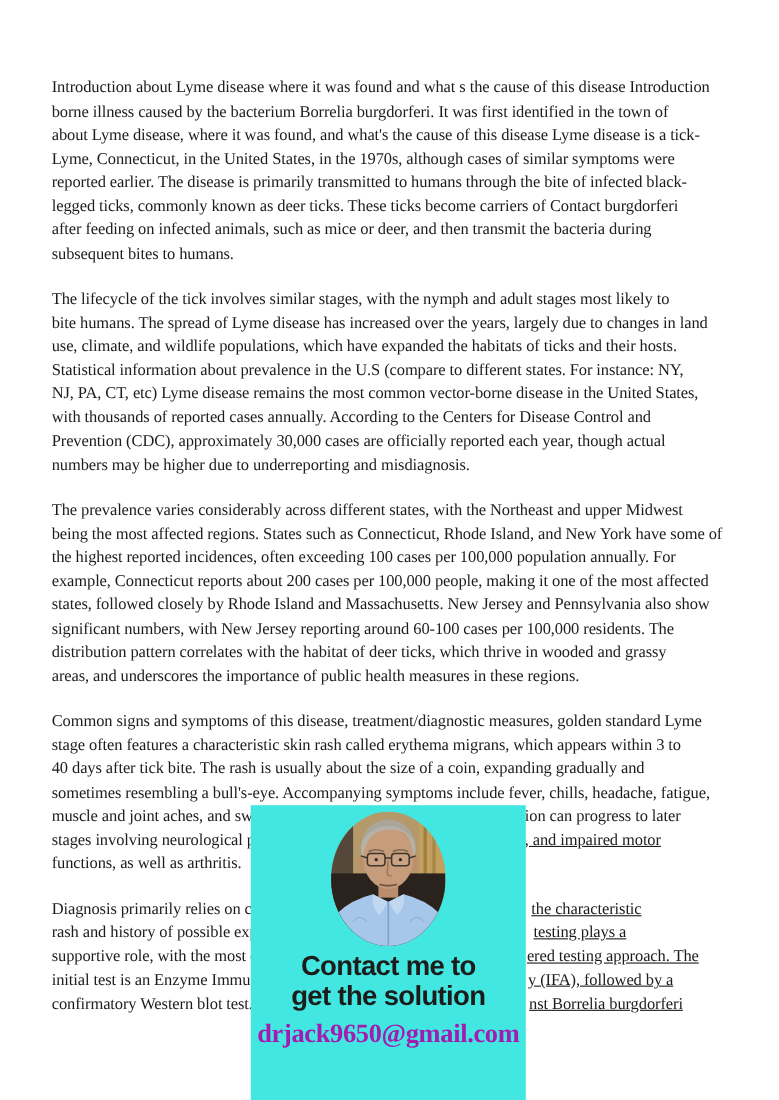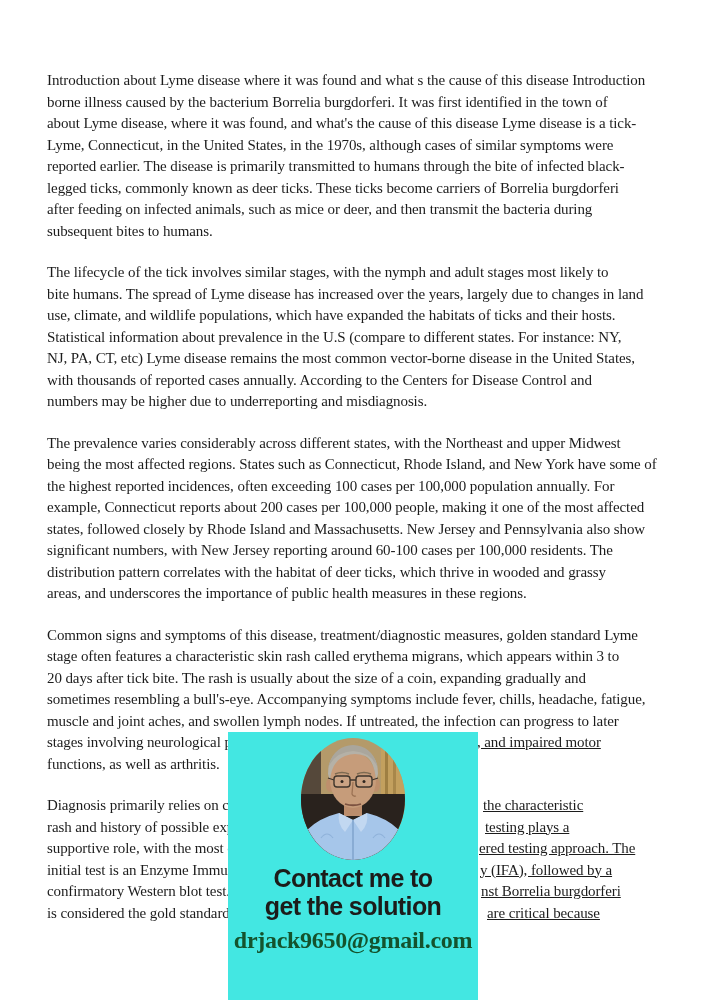--- a/index.html
+++ b/index.html
@@ -49,72 +49,72 @@
     letter-spacing: -0.6px;
     color: #1c1c1a;
   }
   .overlay-email {
     margin-top: 6px;
     font-family: "Liberation Serif", serif;
     font-weight: 700;
     font-size: 24px;
     line-height: 28px;
     letter-spacing: -0.3px;
-    color: #14532d;
+    color: #a21caf;
   }
 </style>
 </head>
 <body style="background: rgb(255, 255, 255);">
 
 <div class="doc" style="color: rgb(28, 28, 28);">
     <div class="para">
       <div class="line">Introduction about Lyme disease where it was found and what s the cause of this disease Introduction</div>
       <div class="line">borne illness caused by the bacterium Borrelia burgdorferi. It was first identified in the town of</div>
       <div class="line">about Lyme disease, where it was found, and what's the cause of this disease Lyme disease is a tick-</div>
       <div class="line">Lyme, Connecticut, in the United States, in the 1970s, although cases of similar symptoms were</div>
       <div class="line">reported earlier. The disease is primarily transmitted to humans through the bite of infected black-</div>
-      <div class="line">legged ticks, commonly known as deer ticks. These ticks become carriers of Borrelia burgdorferi</div>
+      <div class="line">legged ticks, commonly known as deer ticks. These ticks become carriers of Contact burgdorferi</div>
       <div class="line">after feeding on infected animals, such as mice or deer, and then transmit the bacteria during</div>
       <div class="line">subsequent bites to humans.</div>
     </div>
     <div class="para">
       <div class="line">The lifecycle of the tick involves similar stages, with the nymph and adult stages most likely to</div>
       <div class="line">bite humans. The spread of Lyme disease has increased over the years, largely due to changes in land</div>
       <div class="line">use, climate, and wildlife populations, which have expanded the habitats of ticks and their hosts.</div>
       <div class="line">Statistical information about prevalence in the U.S (compare to different states. For instance: NY,</div>
       <div class="line">NJ, PA, CT, etc) Lyme disease remains the most common vector-borne disease in the United States,</div>
       <div class="line">with thousands of reported cases annually. According to the Centers for Disease Control and</div>
+      <div class="line">Prevention (CDC), approximately 30,000 cases are officially reported each year, though actual</div>
       <div class="line">numbers may be higher due to underreporting and misdiagnosis.</div>
     </div>
     <div class="para">
       <div class="line">The prevalence varies considerably across different states, with the Northeast and upper Midwest</div>
       <div class="line">being the most affected regions. States such as Connecticut, Rhode Island, and New York have some of</div>
       <div class="line">the highest reported incidences, often exceeding 100 cases per 100,000 population annually. For</div>
       <div class="line">example, Connecticut reports about 200 cases per 100,000 people, making it one of the most affected</div>
       <div class="line">states, followed closely by Rhode Island and Massachusetts. New Jersey and Pennsylvania also show</div>
       <div class="line">significant numbers, with New Jersey reporting around 60-100 cases per 100,000 residents. The</div>
       <div class="line">distribution pattern correlates with the habitat of deer ticks, which thrive in wooded and grassy</div>
       <div class="line">areas, and underscores the importance of public health measures in these regions.</div>
     </div>
     <div class="para">
       <div class="line">Common signs and symptoms of this disease, treatment/diagnostic measures, golden standard Lyme</div>
       <div class="line">stage often features a characteristic skin rash called erythema migrans, which appears within 3 to</div>
-      <div class="line">20 days after tick bite. The rash is usually about the size of a coin, expanding gradually and</div>
+      <div class="line">40 days after tick bite. The rash is usually about the size of a coin, expanding gradually and</div>
       <div class="line">sometimes resembling a bull's-eye. Accompanying symptoms include fever, chills, headache, fatigue,</div>
       <div class="line">muscle and joint aches, and swollen lymph nodes. If untreated, the infection can progress to later</div>
       <div class="line"><span>stages involving neurological pr</span><span class="rfrag" style="left: 430px;">, and impaired motor</span></div>
       <div class="line">functions, as well as arthritis.</div>
     </div>
     <div class="para">
       <div class="line"><span>Diagnosis primarily relies on cli</span><span class="rfrag" style="left: 436px;">the characteristic</span></div>
       <div class="line"><span>rash and history of possible exp</span><span class="rfrag" style="left: 438px;">testing plays a</span></div>
       <div class="line"><span>supportive role, with the most c</span><span class="rfrag" style="left: 432px;">ered testing approach. The</span></div>
       <div class="line"><span>initial test is an Enzyme Immun</span><span class="rfrag" style="left: 433px;">y (IFA), followed by a</span></div>
       <div class="line"><span>confirmatory Western blot test.</span><span class="rfrag" style="left: 434px;">nst Borrelia burgdorferi</span></div>
-      <div class="line"><span>is considered the gold standard</span><span class="rfrag" style="left: 440px;">are critical because</span></div>
     </div>
   </div>
 
 <div class="overlay" style="background: rgb(67, 231, 226);">
   <svg class="portrait" viewBox="0 0 104 122" xmlns="http://www.w3.org/2000/svg">
     <defs>
       <clipPath id="ovalClip">
           <ellipse cx="52" cy="61" rx="52" ry="61"></ellipse>
         </clipPath>
     </defs>

